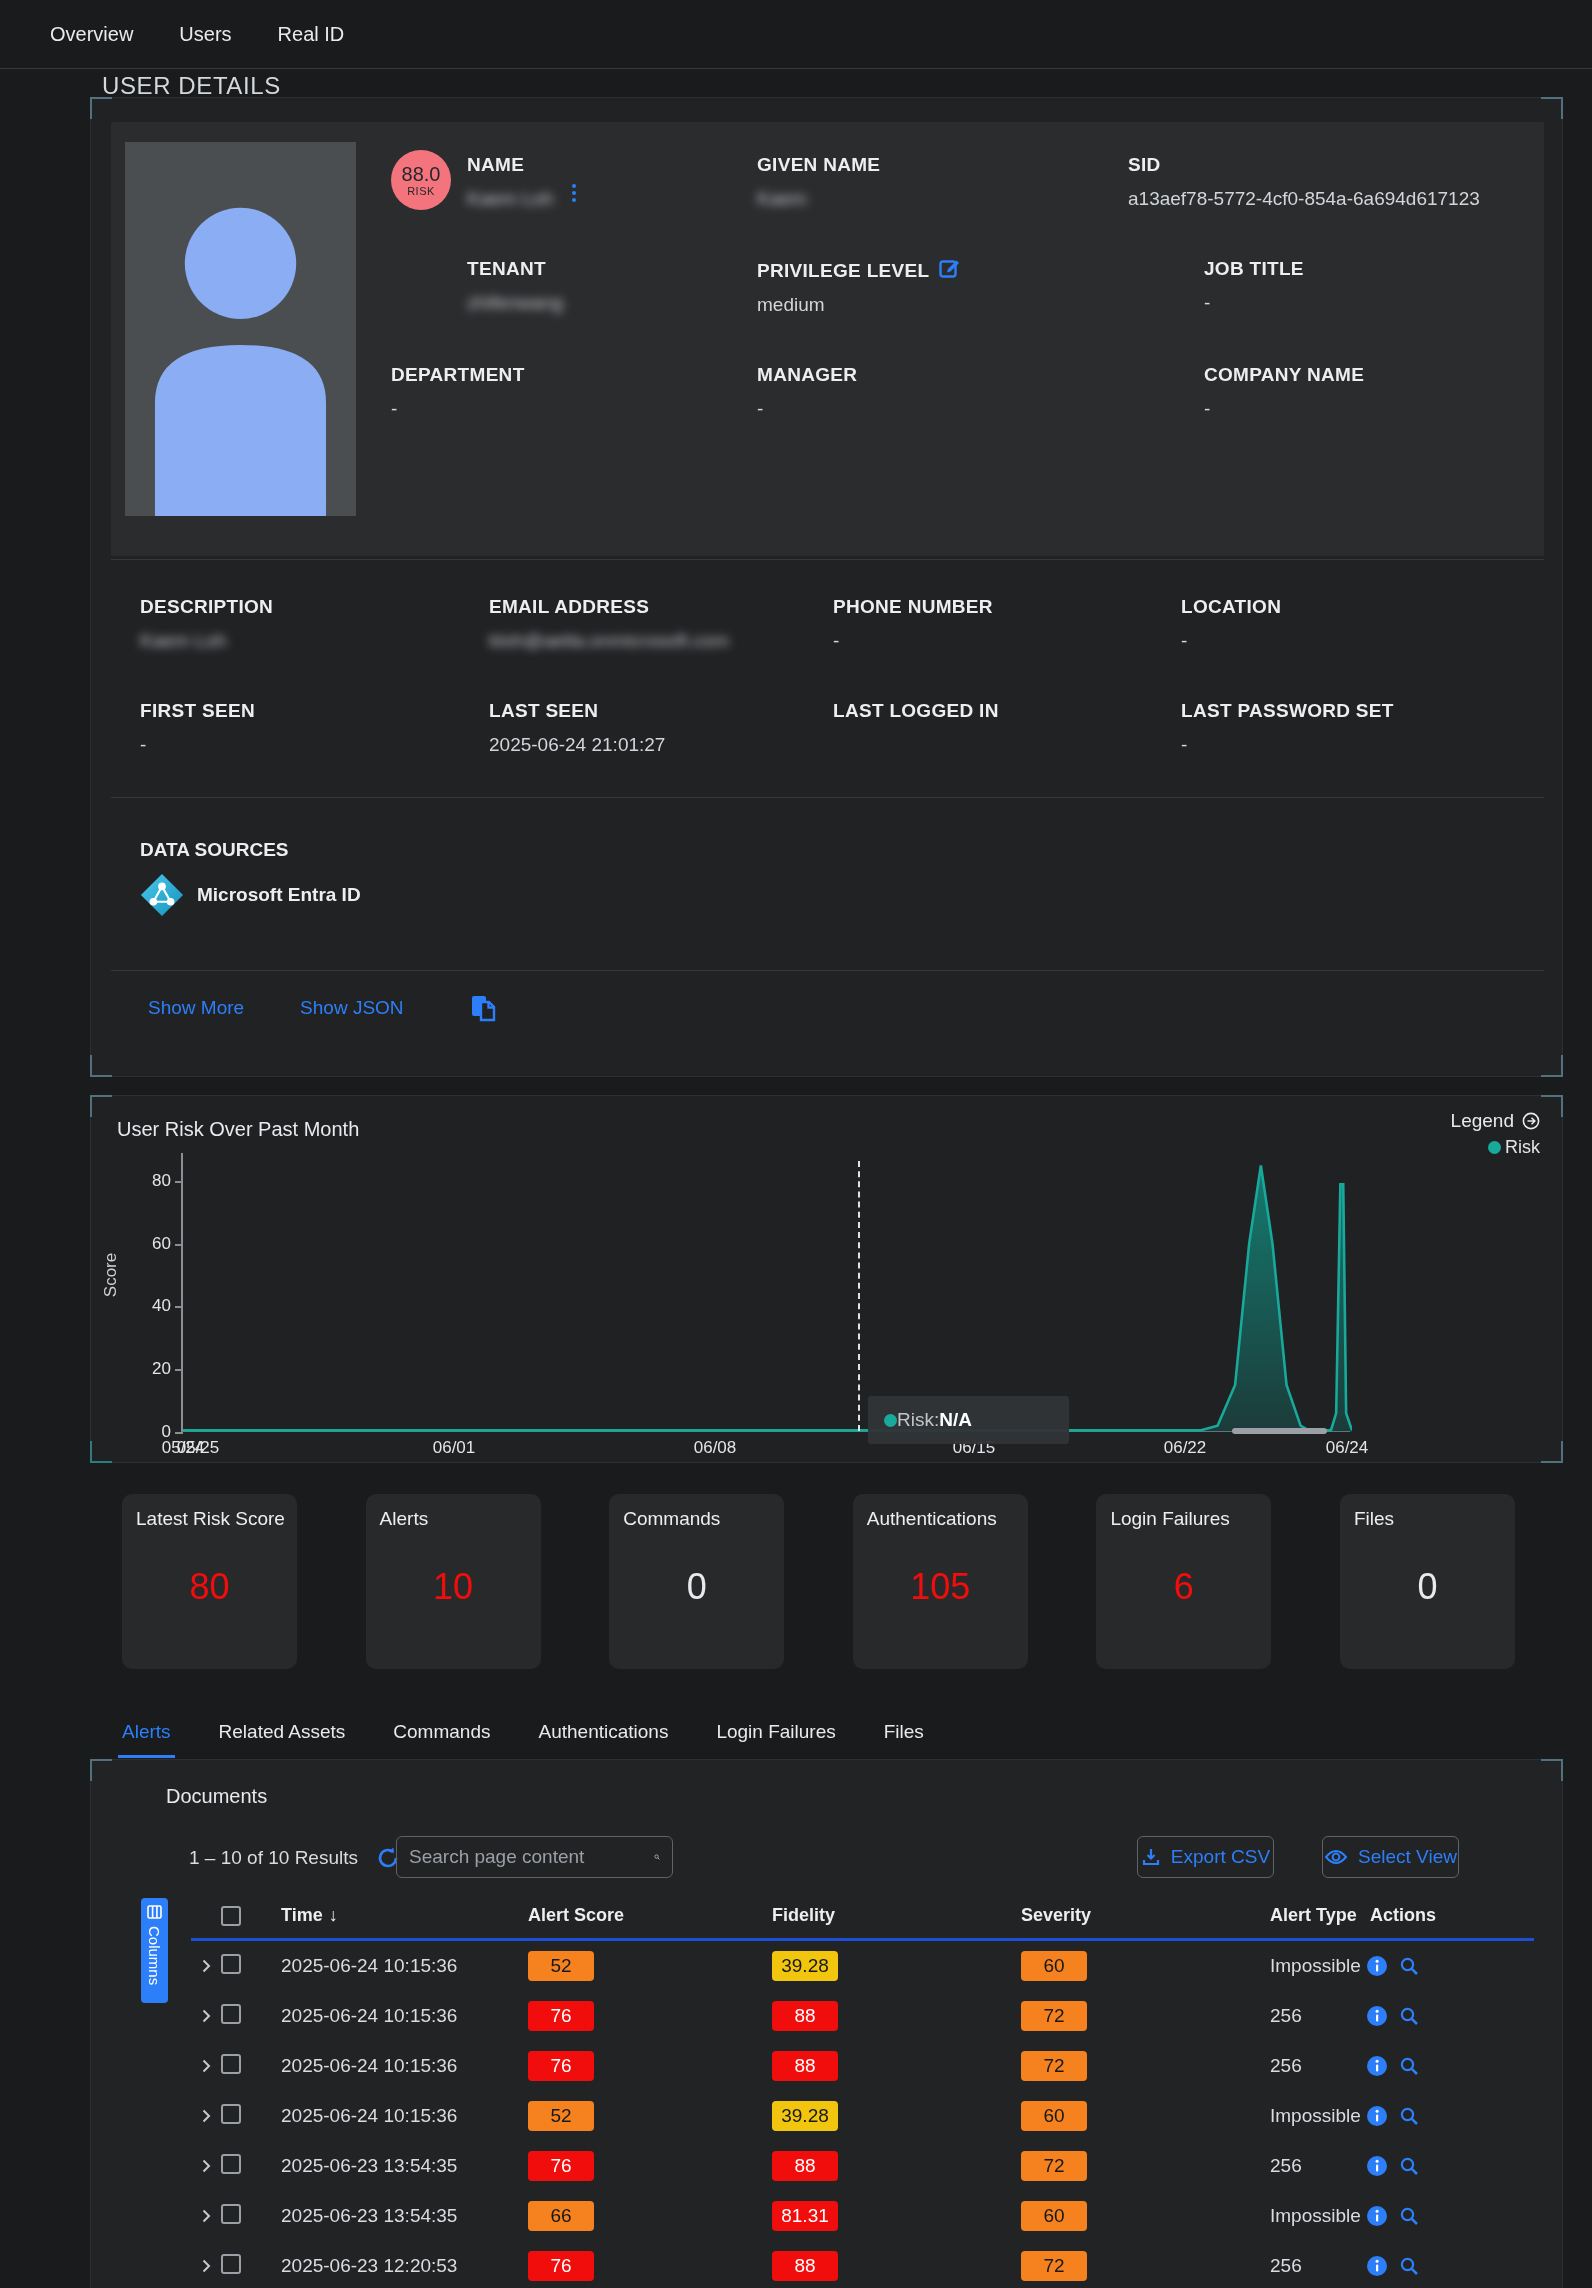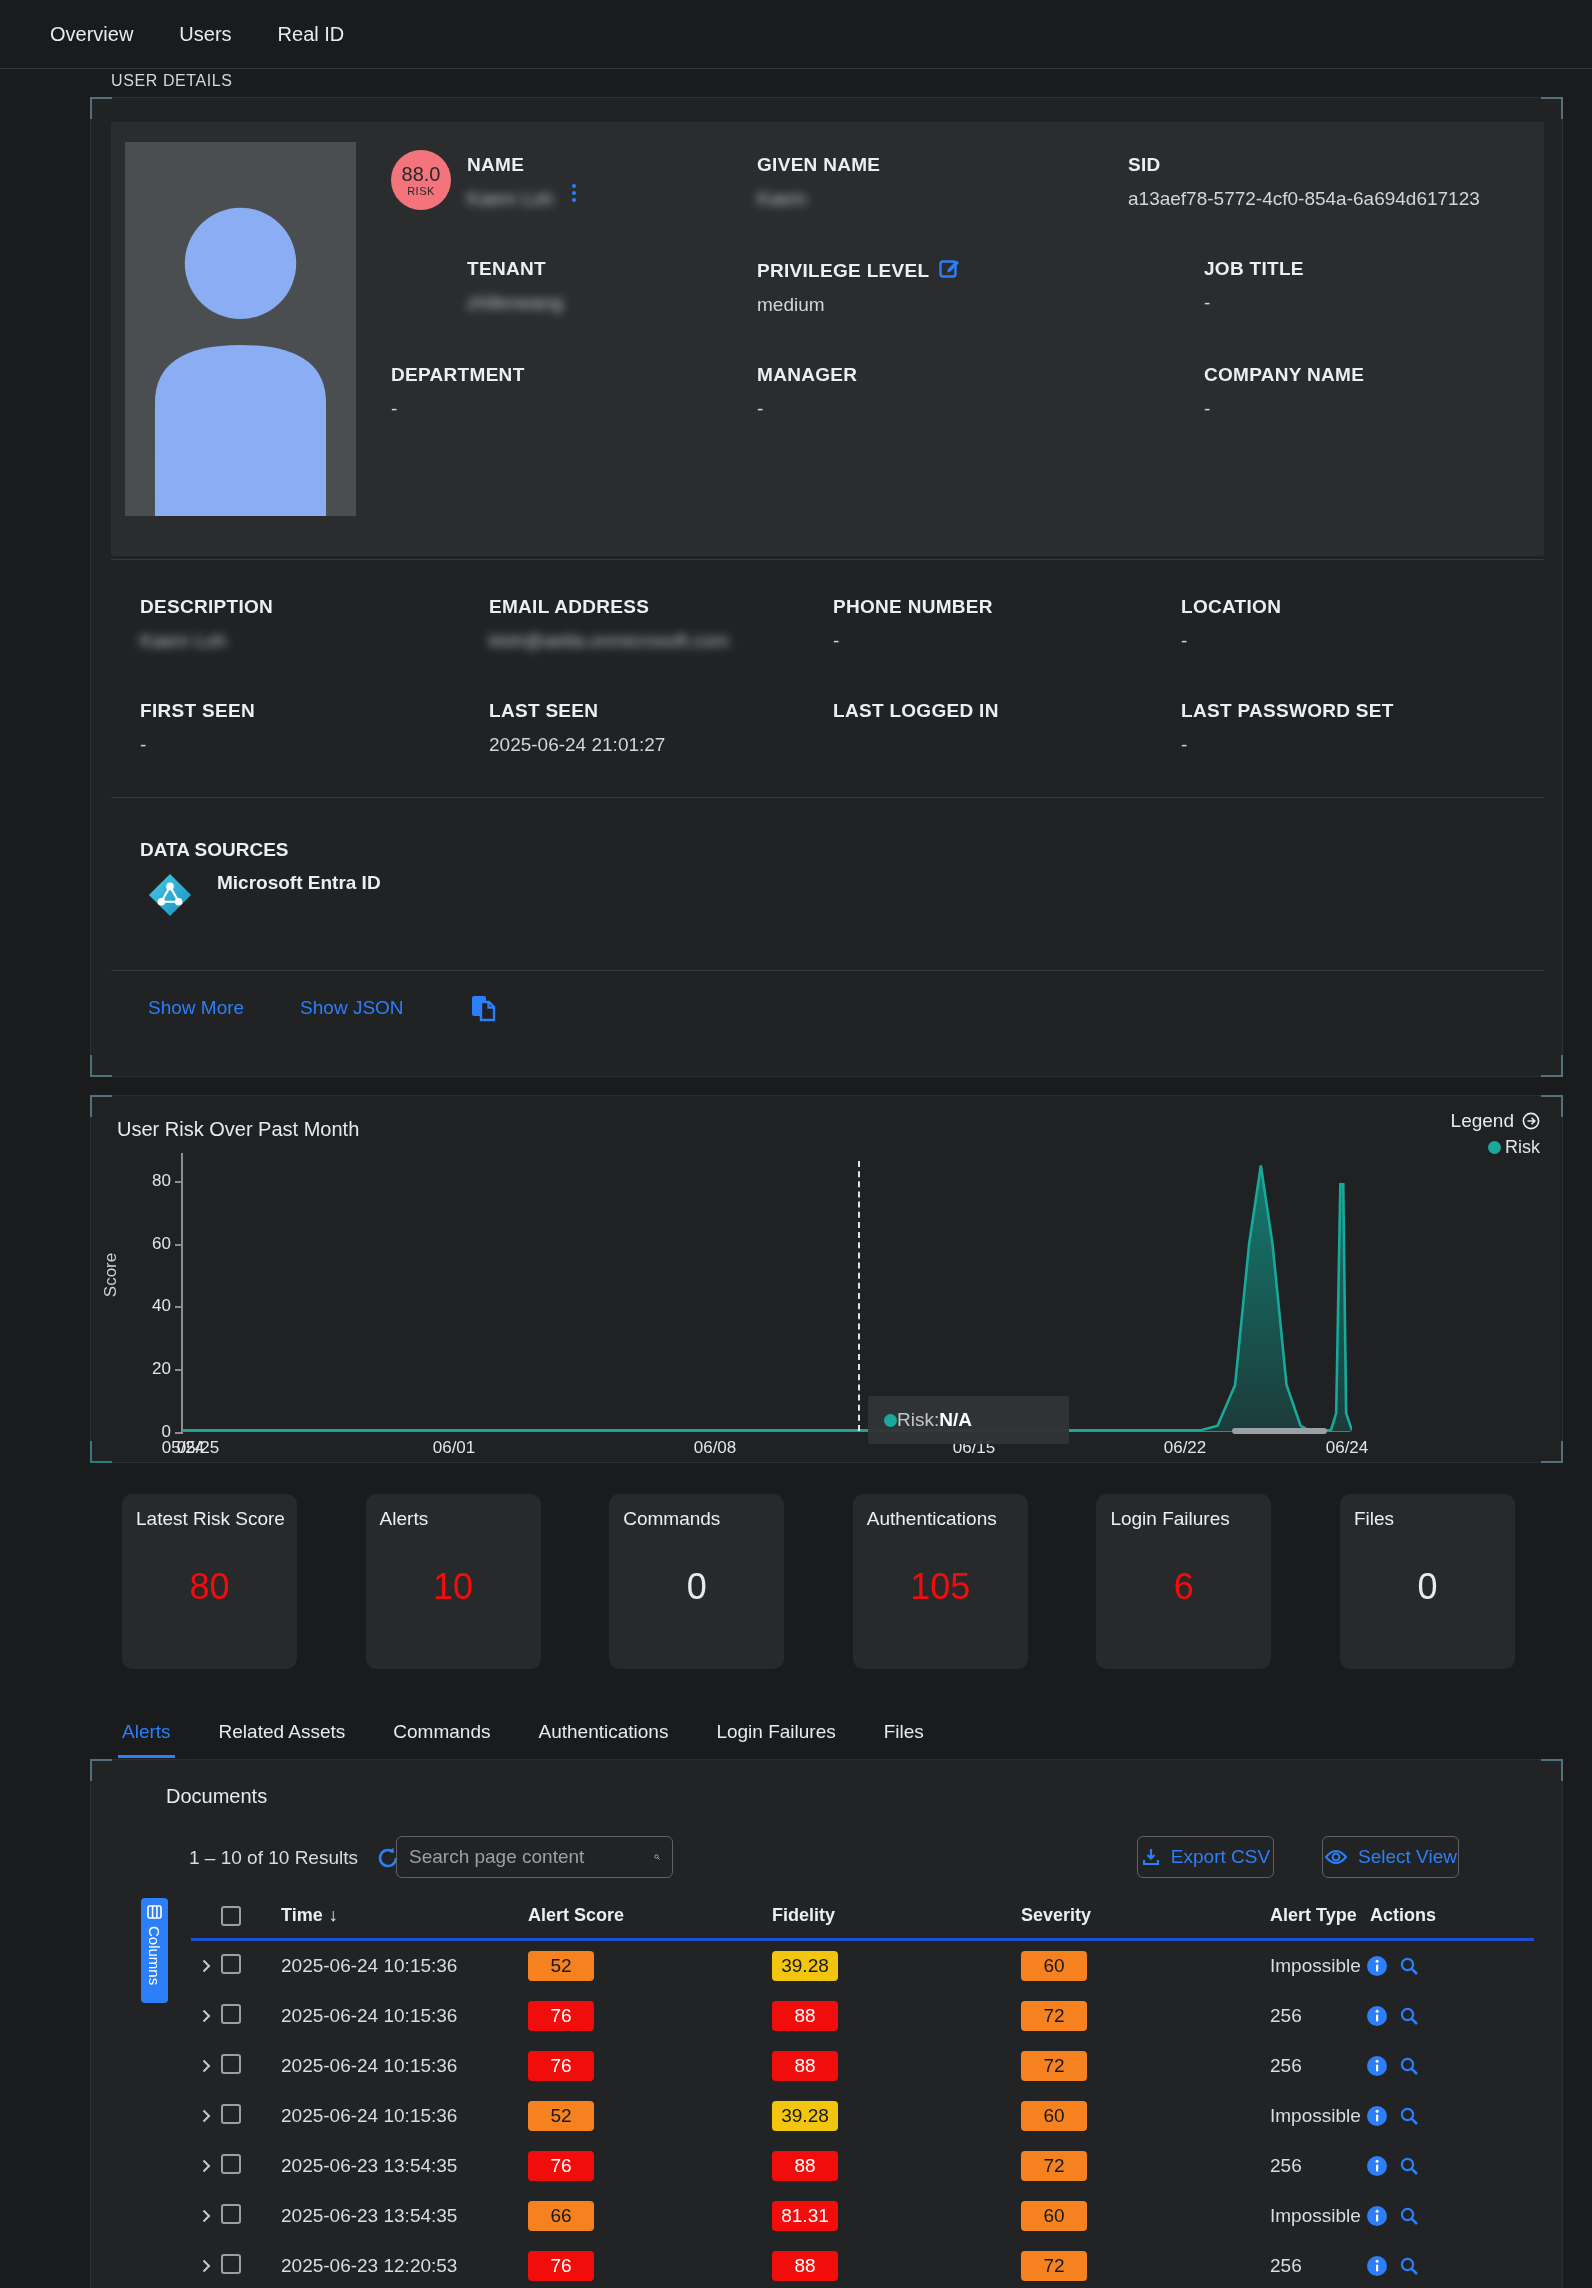--- a/index.html
+++ b/index.html
@@ -15,42 +15,42 @@
     border-bottom:1px solid #35383b; display:flex; align-items:center; gap:46px; padding-left:50px; }
   .topnav .nav-item { font-size:20px; color:#e8eaed; cursor:pointer; }
   
   .panel { position:absolute; background:#202224; border:1px solid #2c3033; }
   .corner { position:absolute; width:22px; height:22px; }
   .c-tl { left:-1px; top:-1px; border-left:2px solid #52707d; border-top:2px solid #52707d; }
   .c-tr { right:-1px; top:-1px; border-right:2px solid #52707d; border-top:2px solid #52707d; }
   .c-bl { left:-1px; bottom:-1px; border-left:2px solid #52707d; border-bottom:2px solid #52707d; }
   .c-br { right:-1px; bottom:-1px; border-right:2px solid #52707d; border-bottom:2px solid #52707d; }
   .c-teal { border-color:#2f7d83 !important; }
-  .section-title { position:absolute; left:111px; top:72px; font-size:16px; letter-spacing:0.6px; color:#d5d8db; }
+  .section-title { position:absolute; left:102px; top:72px; font-size:24px; letter-spacing:0.6px; color:#d5d8db; }
   
   .user-panel { left:90px; top:97px; width:1473px; height:980px; }
   .inner-card { position:absolute; left:20px; top:24px; width:1433px; height:434px; background:#2a2c2e; border-radius:2px; }
   .avatar { position:absolute; left:34px; top:44px; width:231px; height:374px; background:#4b4e51; overflow:hidden; }
   .field .label { font-size:19px; font-weight:bold; color:#eceef0; letter-spacing:0.3px; }
   .field .value { margin-top:12px; font-size:19px; color:#d3d6d9; }
   [data-blur="true"] { filter:blur(5px); opacity:.9; }
   .grid1 { position:absolute; left:300px; top:56px; display:grid; grid-template-columns:366px 371px 1fr; row-gap:48px; }
   .name-cell { display:flex; align-items:flex-start; }
   .risk-circle { width:60px; height:60px; border-radius:50%; background:#f3747c; color:#26282a;
     display:flex; flex-direction:column; align-items:center; justify-content:center; margin:-4px 16px 0 0; flex:0 0 auto; }
   .risk-circle .score { font-size:20px; line-height:22px; }
   .risk-circle .rlabel { font-size:11px; letter-spacing:0.5px; }
   .value-row { display:flex; align-items:center; gap:18px; }
   .kebab-icon { display:inline-flex; flex-direction:column; gap:3px; cursor:pointer; }
   .kebab-icon i { width:4px; height:4px; border-radius:50%; background:#2d7ff9; }
   .edit-icon { display:inline-block; margin-left:10px; vertical-align:-3px; cursor:pointer; }
   .divider { position:absolute; left:20px; width:1433px; height:1px; background:#35393c; }
   .grid2 { position:absolute; left:49px; top:498px; display:grid; grid-template-columns:349px 344px 348px 1fr; row-gap:48px; }
   .ds-label { position:absolute; left:49px; top:741px; font-size:19px; font-weight:bold; color:#eceef0; }
-  .ds-row { position:absolute; left:56px; top:774px; display:flex; align-items:flex-start; gap:24px; }
+  .ds-row { position:absolute; left:48px; top:774px; display:flex; align-items:center; gap:12px; }
   .ds-name { font-weight:bold; color:#eceef0; }
   .links-row { position:absolute; left:57px; top:896px; display:flex; align-items:center; gap:56px; }
   .blue-link { color:#2d7ff9; font-size:19px; cursor:pointer; }
   
   .chart-panel { left:90px; top:1095px; width:1473px; height:368px; background:#1f2123; }
   .chart-title { position:absolute; left:26px; top:22px; font-size:20px; color:#e8eaed; }
   .legend { position:absolute; right:22px; top:14px; text-align:right; }
   .legend-head { display:flex; align-items:center; gap:8px; justify-content:flex-end; color:#e8eaed; font-size:19px; cursor:pointer; }
   .legend-item { margin-top:5px; display:flex; align-items:center; gap:4px; justify-content:flex-end; font-size:18px; color:#e3e5e7; }
   .dot { width:13px; height:13px; border-radius:50%; background:#18a99b; display:inline-block; }

